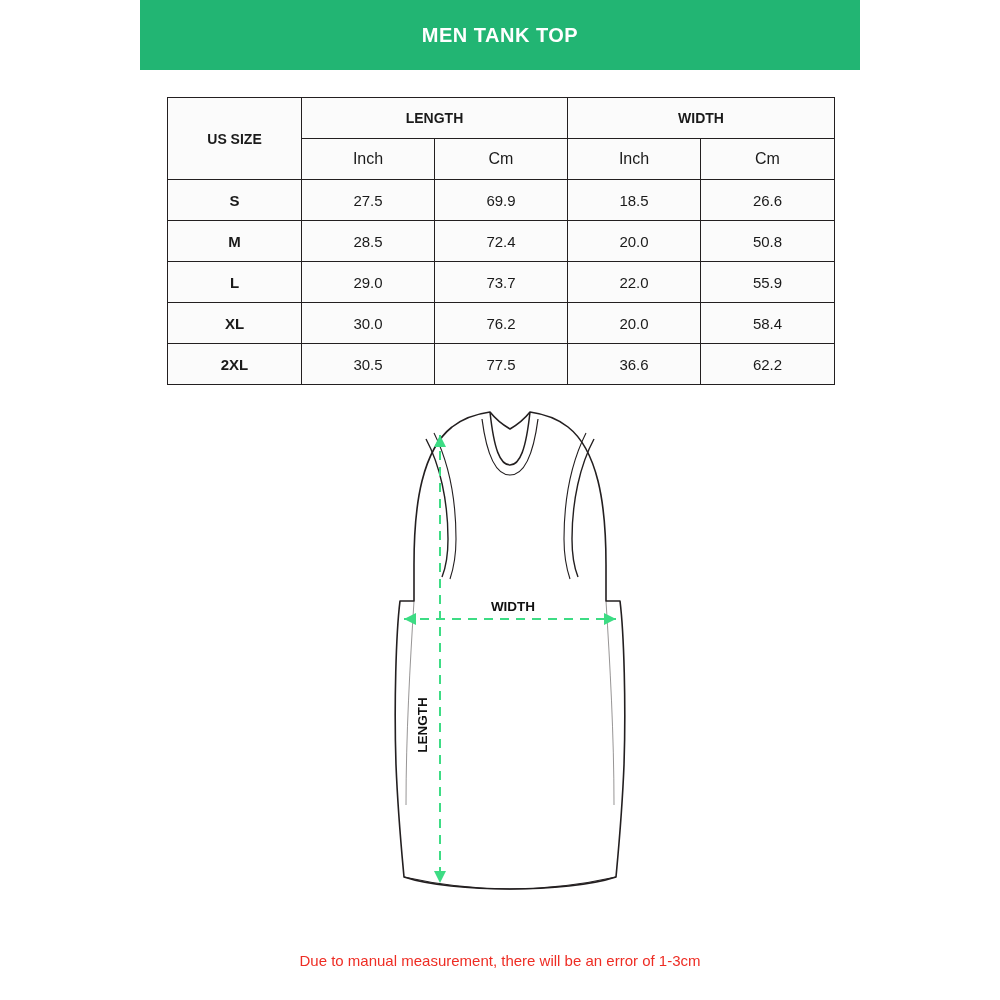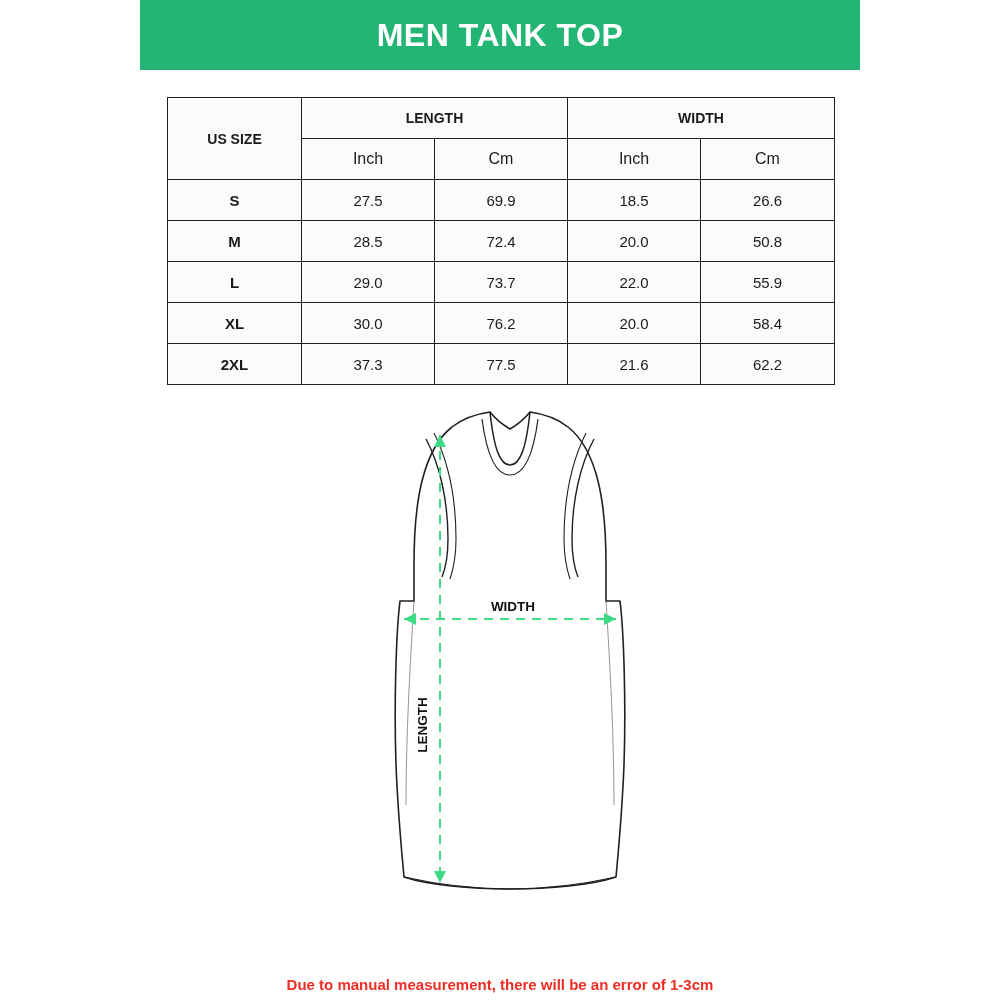--- a/index.html
+++ b/index.html
@@ -23,21 +23,21 @@
     top: 0;
     width: 720px;
     height: 70px;
     background: #22b573;
     display: flex;
     align-items: center;
     justify-content: center;
   }
   .header-title {
     color: #ffffff;
-    font-size: 32px;
+    font-size: 20px;
     font-weight: bold;
     letter-spacing: 0.5px;
   }
 
   
   .size-table-wrap {
     position: absolute;
     left: 167px;
     top: 97px;
     width: 667px;
@@ -81,25 +81,25 @@
     top: 405px;
     width: 360px;
     height: 510px;
   }
   .illustration svg { display: block; }
 
   
   .footer-note {
     position: absolute;
     left: 0;
-    top: 976px;
+    top: 952px;
     width: 1000px;
     text-align: center;
     font-size: 15px;
-    font-weight: bold;
+    font-weight: normal;
     color: #ee2d24;
   }
 </style>
 </head>
 <body>
 
 <div class="header-banner">
   <div class="header-title">MEN TANK TOP</div>
 </div>
 
@@ -149,23 +149,23 @@
       </tr>
       <tr>
         <td class="size-label">XL</td>
         <td>30.0</td>
         <td>76.2</td>
         <td>20.0</td>
         <td>58.4</td>
       </tr>
       <tr>
         <td class="size-label">2XL</td>
-        <td>37.3</td>
+        <td>30.5</td>
         <td>77.5</td>
-        <td>21.6</td>
+        <td>36.6</td>
         <td>62.2</td>
       </tr>
     </tbody>
   </table>
 </div>
 
 <div class="illustration">
   <svg width="360" height="510" viewBox="0 0 360 510">
 
     <g fill="#ffffff" stroke="#231f20" stroke-width="1.6" stroke-linejoin="round">

